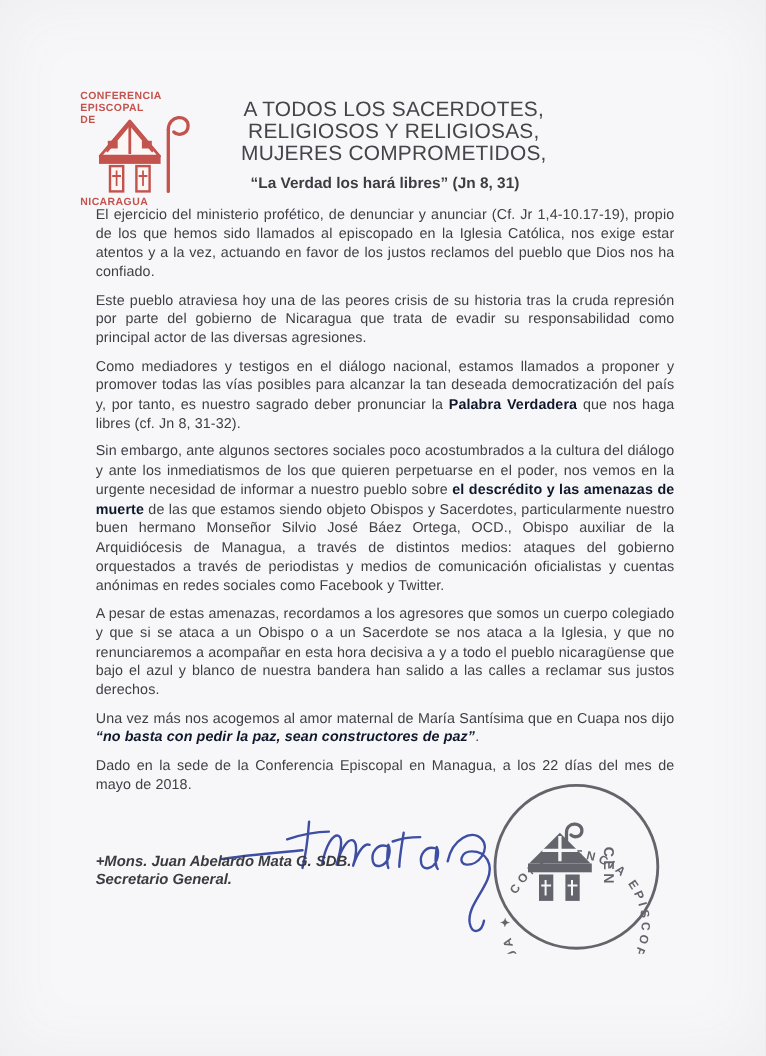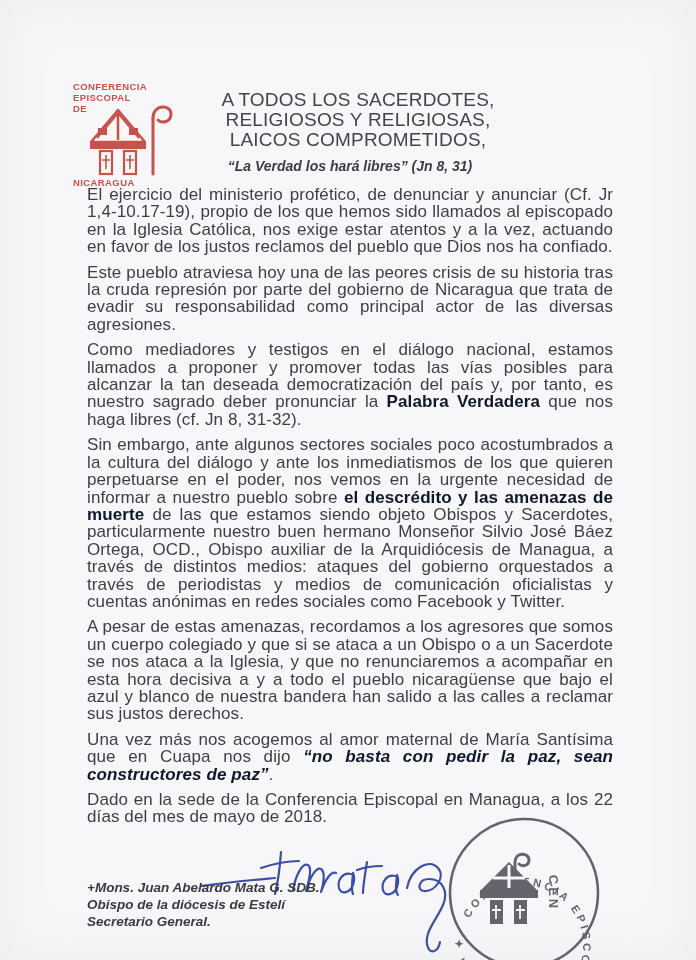--- a/index.html
+++ b/index.html
@@ -11,23 +11,23 @@
     box-shadow:inset 0 0 60px rgba(120,120,130,.07);
     font-family:"Liberation Sans", sans-serif;
     color:#3d3d43;
     overflow:hidden;
   }
   
   .logo{position:absolute;left:71px;top:80px;width:110px;height:114px;}
   
   .content{position:absolute;left:87px;right:83px;top:88px;}
   .recipients{padding:2px 0 0 16px;text-align:center;font-size:19px;line-height:20px;color:#44444b;letter-spacing:.2px;}
-  .motto{margin-top:6px;text-align:center;font-size:14px;line-height:20px;font-weight:bold;font-style:italic;color:#3c3c43;}
+  .motto{margin-top:6px;text-align:center;font-size:14px;line-height:20px;font-weight:bold;color:#3c3c43;}
   .bodytext{margin-top:10px;}
-  .para{margin:0 0 8px 0;font-size:17px;line-height:17.4px;text-align:justify;letter-spacing:.1px;color:#3e3e45;}
+  .para{margin:0 0 8px 0;font-size:13px;line-height:17.4px;text-align:justify;letter-spacing:.1px;color:#3e3e45;}
   .para b{color:#0f172a;}
   .para b.it{font-style:italic;}
   
   .sigarea{position:relative;height:210px;margin-top:2px;}
   .handwriting{position:absolute;left:108px;top:2px;width:290px;height:140px;}
   .typed{position:absolute;left:0;right:0;top:45px;text-align:left;font-size:13.5px;line-height:17px;font-weight:bold;font-style:italic;color:#3a3a41;}
   .stamp{position:absolute;left:358px;top:-20px;width:158px;height:158px;opacity:.82;}
 </style>
 </head>
 <body>
@@ -59,21 +59,21 @@
       <path d="M35,75 L35,89 M31,80 L39,80" stroke="#c4534e" stroke-width="1.6"></path>
       <path d="M59,75 L59,89 M55,80 L63,80" stroke="#c4534e" stroke-width="1.6"></path>
     </g>
   </svg>
 
   <div class="content">
 
     <div class="recipients">
       <div>A TODOS LOS SACERDOTES,</div>
       <div>RELIGIOSOS Y RELIGIOSAS,</div>
-      <div>LAICOS COMPROMETIDOS,</div>
+      <div>MUJERES COMPROMETIDOS,</div>
     </div>
 
     <div class="motto">“La Verdad los hará libres” (Jn 8, 31)</div>
 
     <div class="bodytext">
       <p class="para"><span>El ejercicio del ministerio profético, de denunciar y anunciar (Cf. Jr 1,4-10.17-19), propio de los que hemos sido llamados al episcopado en la Iglesia Católica, nos exige estar atentos y a la vez, actuando en favor de los justos reclamos del pueblo que Dios nos ha confiado.</span></p>
       <p class="para"><span>Este pueblo atraviesa hoy una de las peores crisis de su historia tras la cruda represión por parte del gobierno de Nicaragua que trata de evadir su responsabilidad como principal actor de las diversas agresiones.</span></p>
       <p class="para"><span>Como mediadores y testigos en el diálogo nacional, estamos llamados a proponer y promover todas las vías posibles para alcanzar la tan deseada democratización del país y, por tanto, es nuestro sagrado deber pronunciar la </span><b>Palabra Verdadera</b><span> que nos haga libres (cf. Jn 8, 31-32).</span></p>
       <p class="para"><span>Sin embargo, ante algunos sectores sociales poco acostumbrados a la cultura del diálogo y ante los inmediatismos de los que quieren perpetuarse en el poder, nos vemos en la urgente necesidad de informar a nuestro pueblo sobre </span><b>el descrédito y las amenazas de muerte</b><span> de las que estamos siendo objeto Obispos y Sacerdotes,  particularmente nuestro buen hermano Monseñor Silvio José Báez Ortega, OCD., Obispo auxiliar de la Arquidiócesis de Managua, a través de distintos medios: ataques del gobierno orquestados a través de periodistas y medios de comunicación oficialistas y cuentas anónimas en redes sociales como Facebook y Twitter.</span></p>
       <p class="para"><span>A pesar de estas amenazas, recordamos a los agresores que somos un cuerpo colegiado y que si se ataca a un Obispo o a un Sacerdote se nos ataca a la Iglesia, y que no renunciaremos a acompañar en esta hora decisiva a y a todo el pueblo nicaragüense que bajo el azul y blanco de nuestra bandera han salido a las calles a reclamar sus justos derechos.</span></p>
@@ -92,21 +92,20 @@
           <path d="M156,38 C148,36 142,44 144,52 C146,59 155,57 158,49 C160,43 159,39 158,37 C157,46 156,54 158,58"></path>
           <path d="M172,26 C170,38 168,50 168,57"></path>
           <path d="M162,34 C170,31 180,30 187,30"></path>
           <path d="M200,40 C192,38 186,46 188,54 C190,61 199,59 202,51 C204,45 203,41 202,39 C201,48 200,56 203,59"></path>
           <path d="M212,52 C216,32 234,22 243,32 C251,41 240,56 229,55 C221,54 224,43 234,43 C247,43 254,55 248,69 C242,83 230,95 232,108 C234,119 243,117 245,106"></path>
         </g>
       </svg>
 
       <div class="typed">
         <div>+Mons. Juan Abelardo Mata G. SDB.</div>
-        <div>Obispo de la diócesis de Estelí</div>
         <div>Secretario General.</div>
       </div>
 
       <svg class="stamp" viewBox="0 0 158 158" aria-hidden="true">
         <circle cx="79" cy="79" r="74" fill="none" stroke="#45454e" stroke-width="2.6"></circle>
         <defs>
           <path id="ringPath" d="M 24.6,104.4 A 60,60 0 1 1 24.5,104.6"></path>
         </defs>
         <text font-family="Liberation Sans, sans-serif" font-size="11" font-weight="bold" letter-spacing="1.6" fill="#45454e">
           <textPath href="#ringPath" textLength="356">CONFERENCIA EPISCOPAL DE NICARAGUA ✦</textPath>

